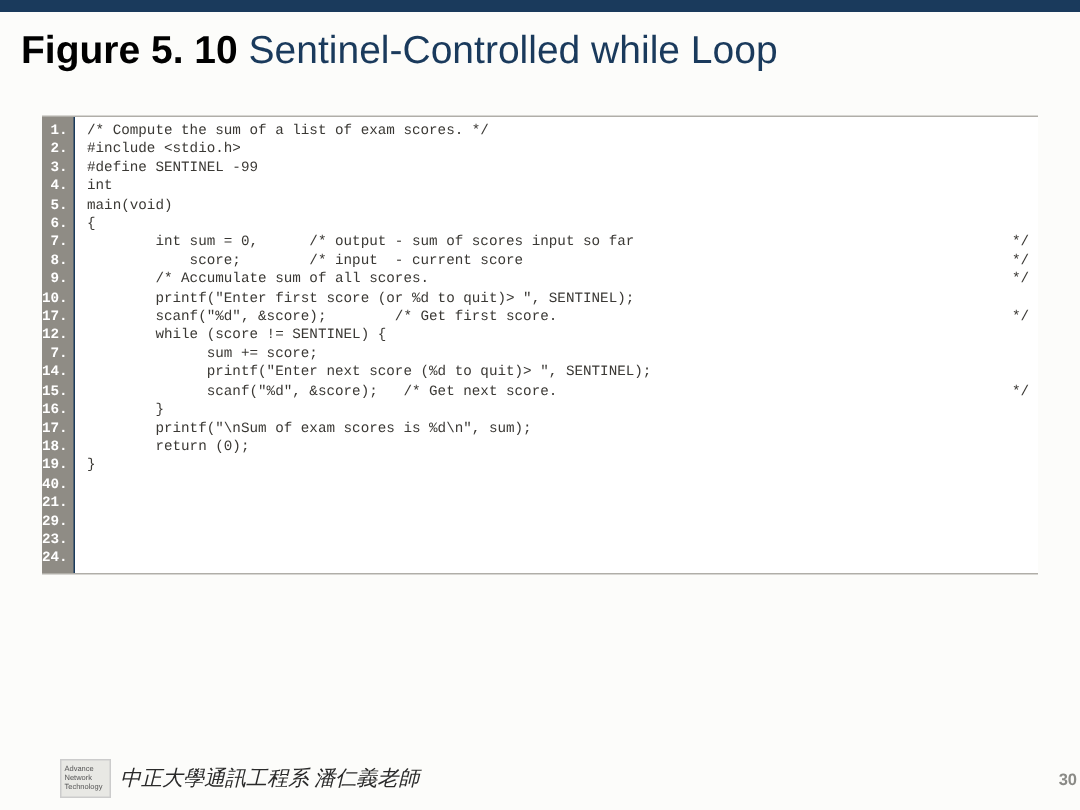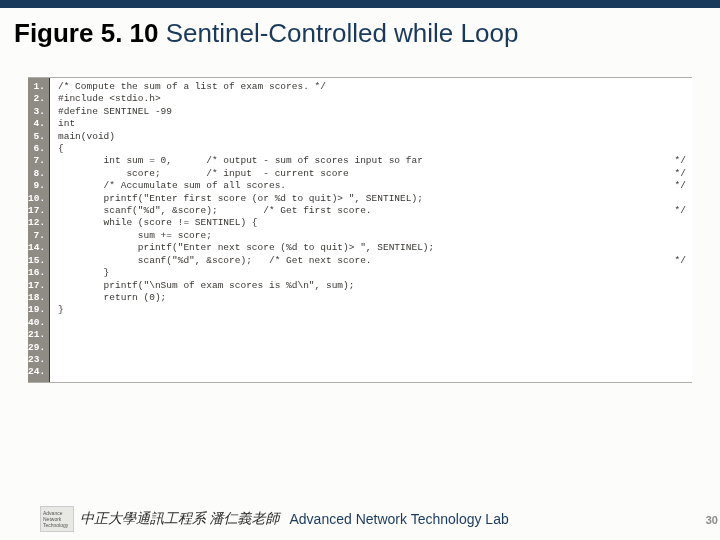--- a/index.html
+++ b/index.html
@@ -138,15 +138,14 @@
   </div>
 </div>
 
 <div class="footer">
   <div class="logo">
     <span>Advance</span>
     <span>Network</span>
     <span>Technology</span>
   </div>
   <span class="cn">中正大學通訊工程系 潘仁義老師</span>
-  <span class="lab">Advanced Network Technology Lab</span>
   <span class="page">30</span>
 </div>
 
 </body></html>

